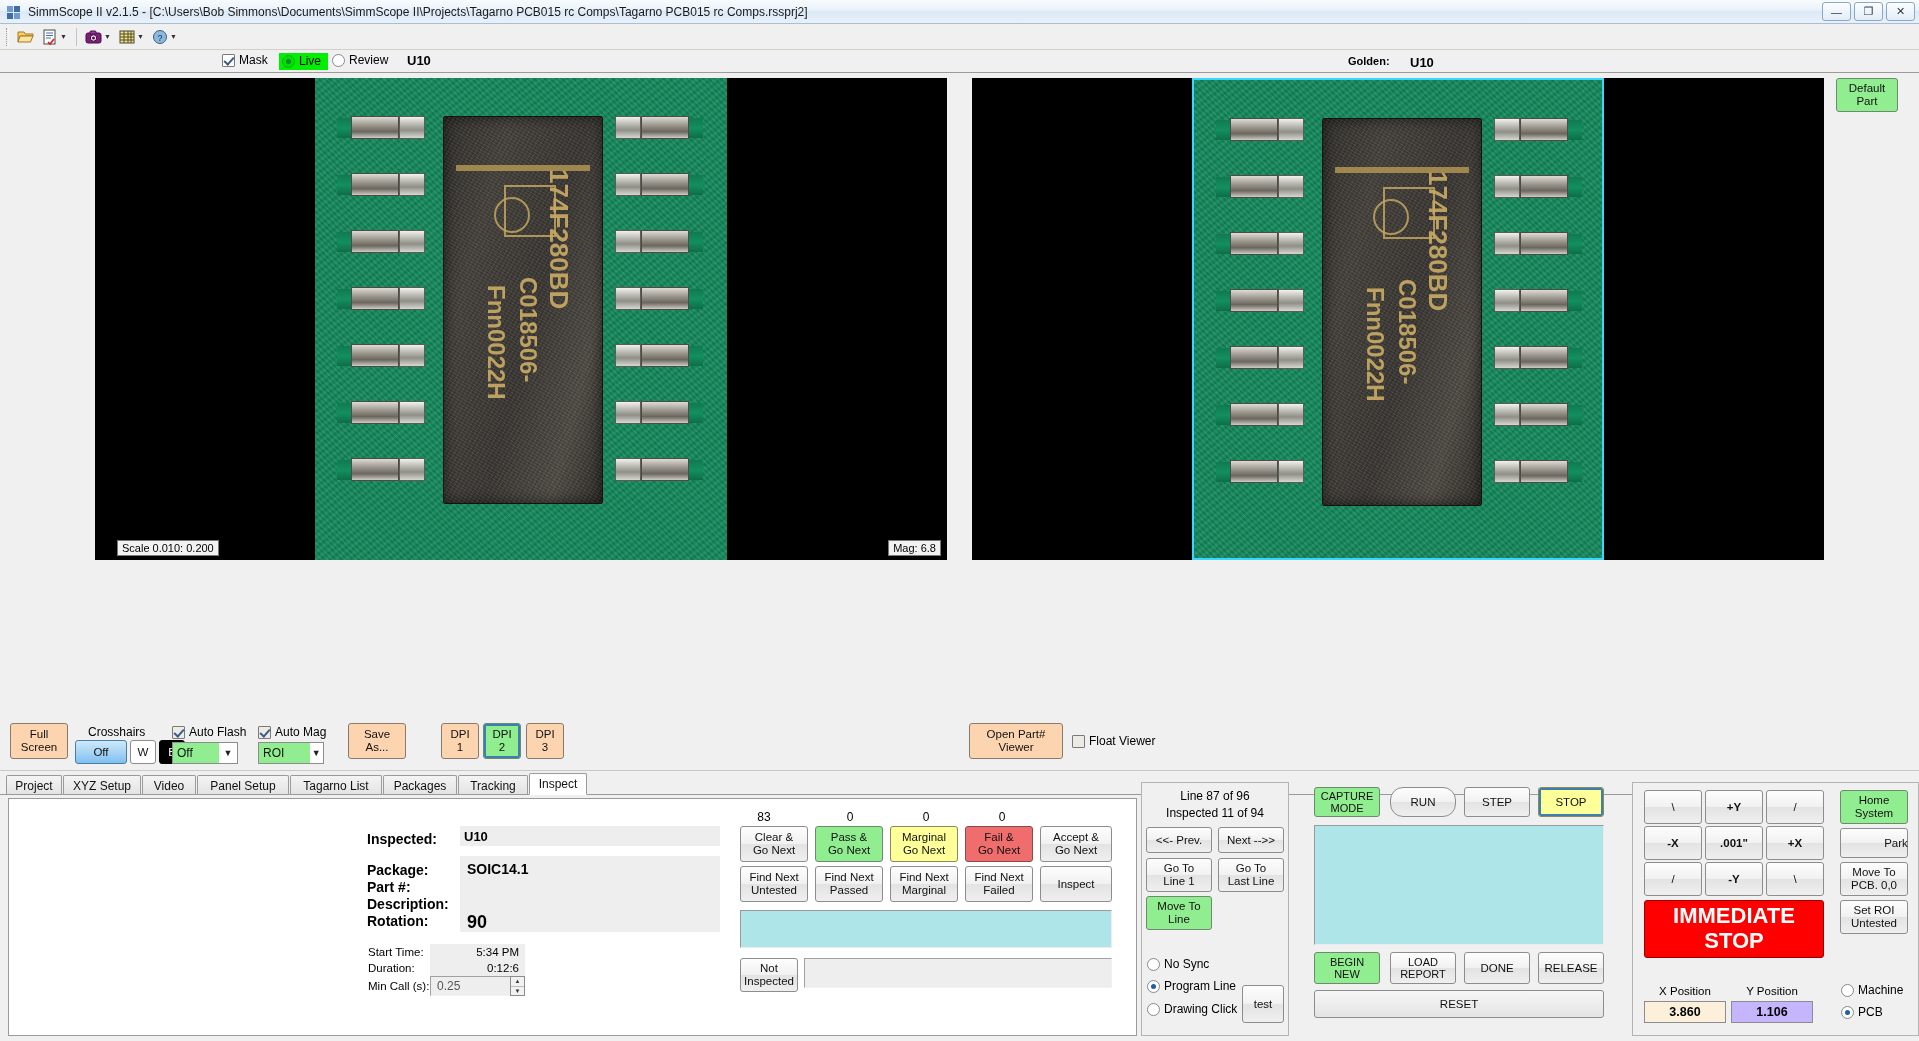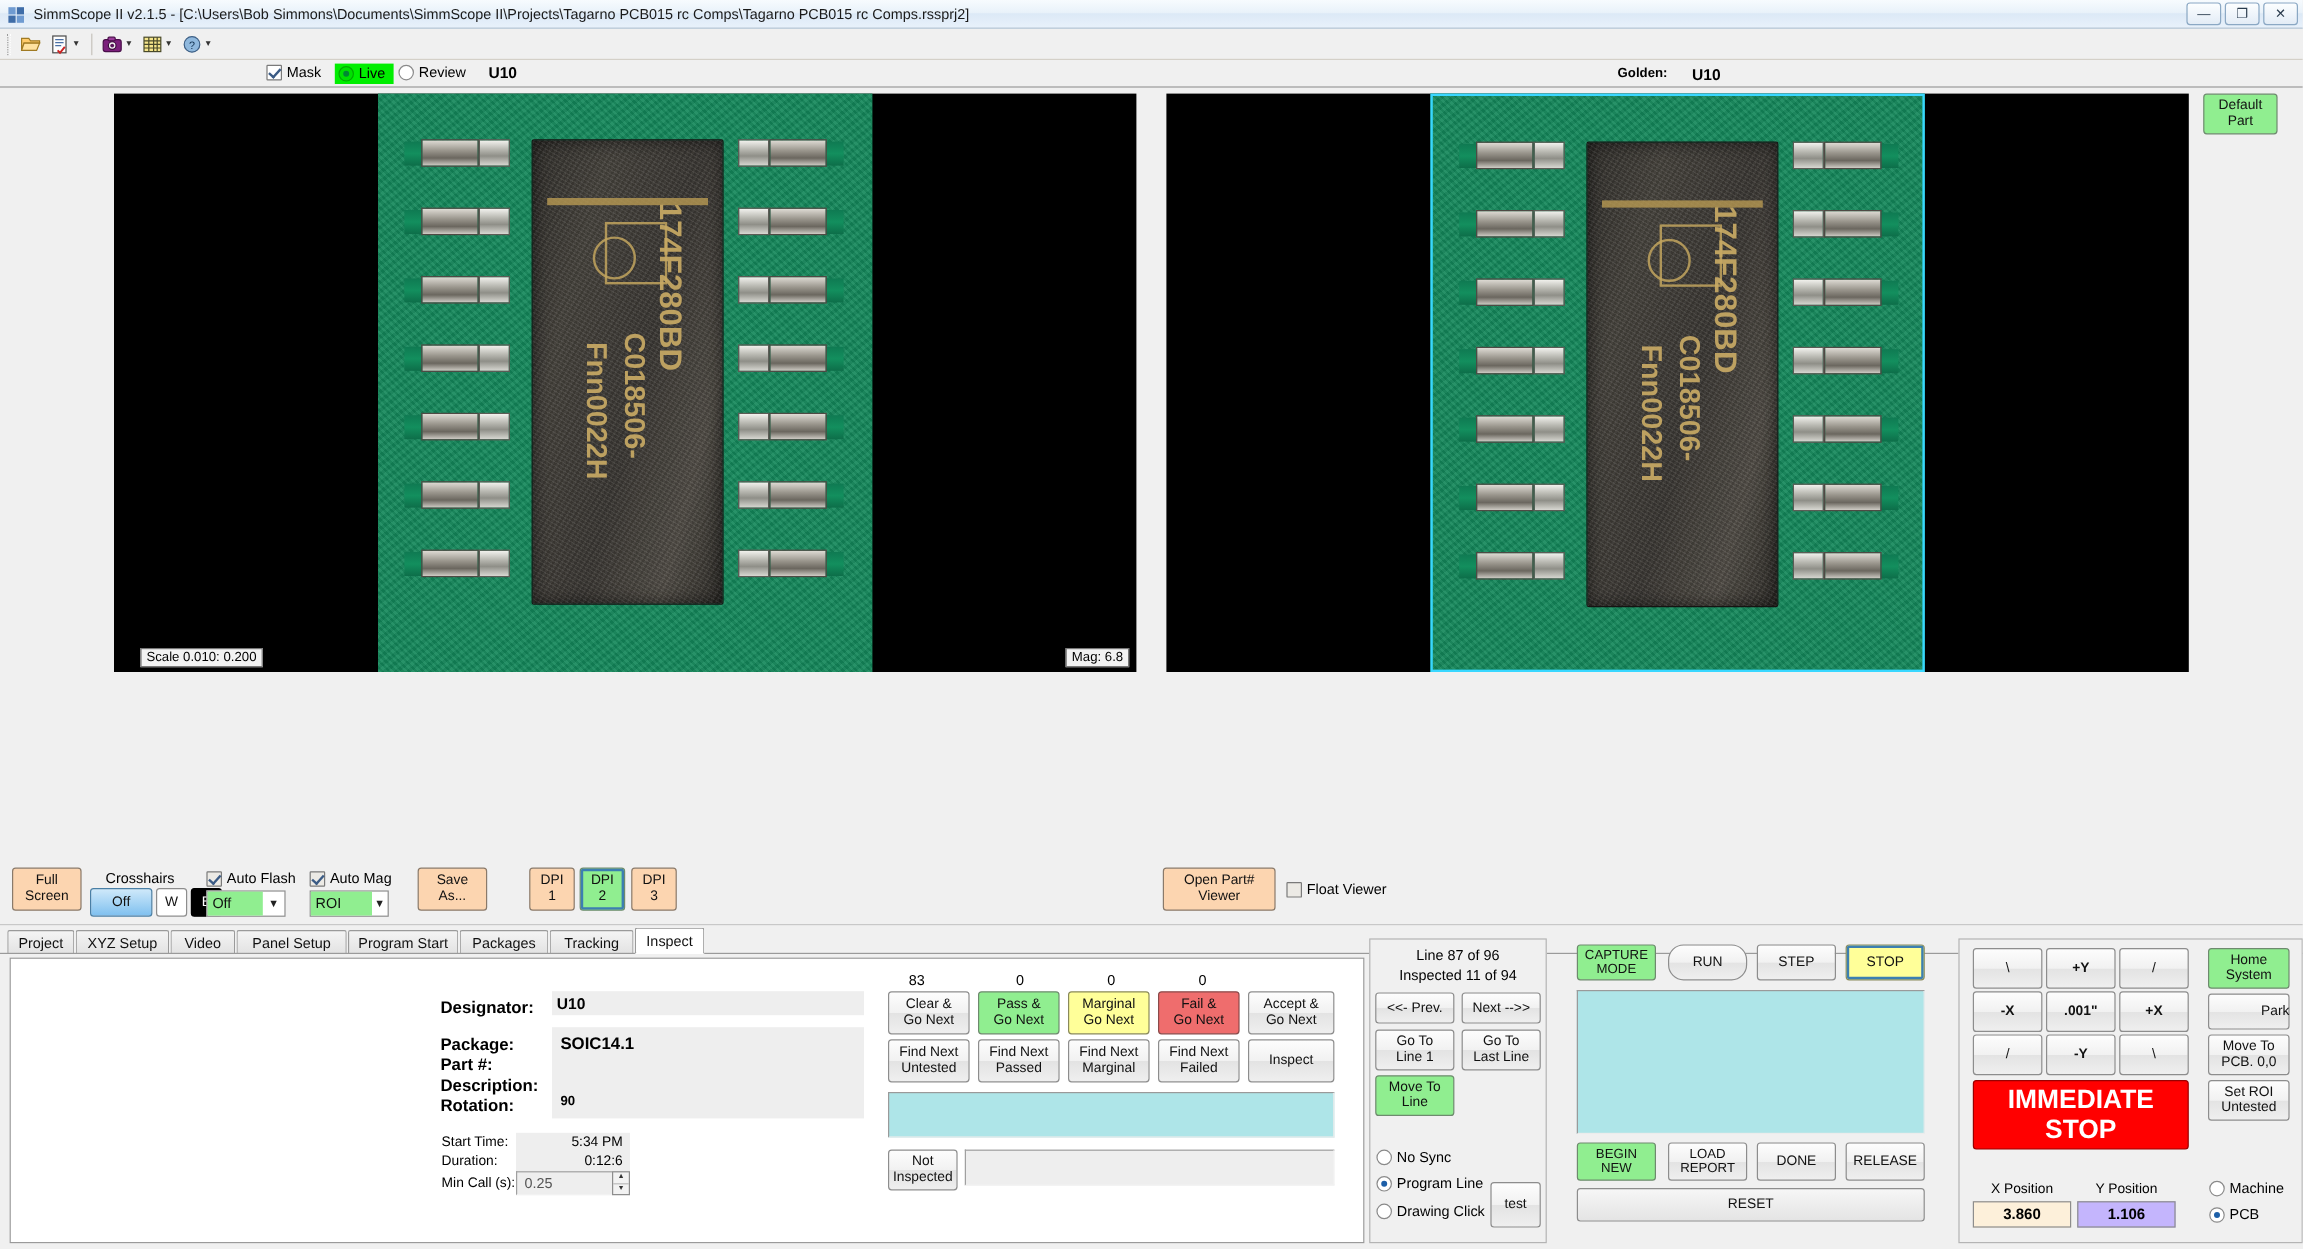--- a/index.html
+++ b/index.html
@@ -476,41 +476,41 @@
     <span>Float Viewer</span>
   </div>
 
   <div style="position:absolute;left:0;top:770px;width:1919px;height:1px;background:#c8c8c8;"></div>
 
   <div class="tabstrip">
     <div class="tab" style="left:6px;width:56px;">Project</div>
     <div class="tab" style="left:63px;width:78px;">XYZ Setup</div>
     <div class="tab" style="left:142px;width:54px;">Video</div>
     <div class="tab" style="left:197px;width:92px;">Panel Setup</div>
-    <div class="tab" style="left:290px;width:92px;">Program Start</div>
+    <div class="tab" style="left:290px;width:92px;">Tagarno List</div>
     <div class="tab" style="left:383px;width:74px;">Packages</div>
     <div class="tab" style="left:458px;width:70px;">Tracking</div>
     <div class="tab active" style="left:529px;width:58px;">Inspect</div>
   </div>
   <div style="position:absolute;left:0;top:794px;width:1919px;height:1px;background:#9a9a9a;"></div>
 
   <div class="panel" style="left:8px;top:798px;width:1129px;height:238px;"></div>
 
-  <div class="lbl bold" style="left:367px;top:831px;font-size:14px;">Designator:</div>
+  <div class="lbl bold" style="left:367px;top:831px;font-size:14px;">Inspected:</div>
   <div class="fieldbox" style="left:460px;top:826px;width:260px;height:20px;font-weight:bold;">U10</div>
 
   <div class="fieldbox" style="left:460px;top:856px;width:260px;height:76px;background:#eeeeee;"></div>
   <div class="lbl bold" style="left:367px;top:862px;font-size:14px;">Package:</div>
   <div class="lbl bold" style="left:467px;top:861px;font-size:14px;">SOIC14.1</div>
   <div class="lbl bold" style="left:367px;top:879px;font-size:14px;">Part #:</div>
   <div class="lbl bold" style="left:467px;top:879px;font-size:14px;"></div>
   <div class="lbl bold" style="left:367px;top:896px;font-size:14px;">Description:</div>
   <div class="lbl bold" style="left:467px;top:896px;font-size:14px;"></div>
   <div class="lbl bold" style="left:367px;top:913px;font-size:14px;">Rotation:</div>
-  <div class="lbl bold" style="left:467px;top:912px;font-size:11px;">90</div>
+  <div class="lbl bold" style="left:467px;top:912px;font-size:18px;">90</div>
 
   <div class="lbl" style="left:368px;top:946px;font-size:11.5px;">Start Time:</div>
   <div class="fieldbox" style="left:430px;top:944px;width:95px;height:16px;font-size:11.5px;justify-content:flex-end;padding-right:6px;">5:34 PM</div>
   <div class="lbl" style="left:368px;top:962px;font-size:11.5px;">Duration:</div>
   <div class="fieldbox" style="left:430px;top:960px;width:95px;height:16px;font-size:11.5px;justify-content:flex-end;padding-right:6px;">0:12:6</div>
   <div class="lbl" style="left:368px;top:980px;font-size:11.5px;">Min Call (s):</div>
   <div class="greyfield" style="left:430px;top:976px;width:95px;height:20px;display:flex;align-items:center;padding-left:6px;font-size:12px;color:#555;">0.25</div>
   <div class="spin" style="left:510px;top:976px;height:20px;">
     <div>▲</div>
     <div>▼</div>

